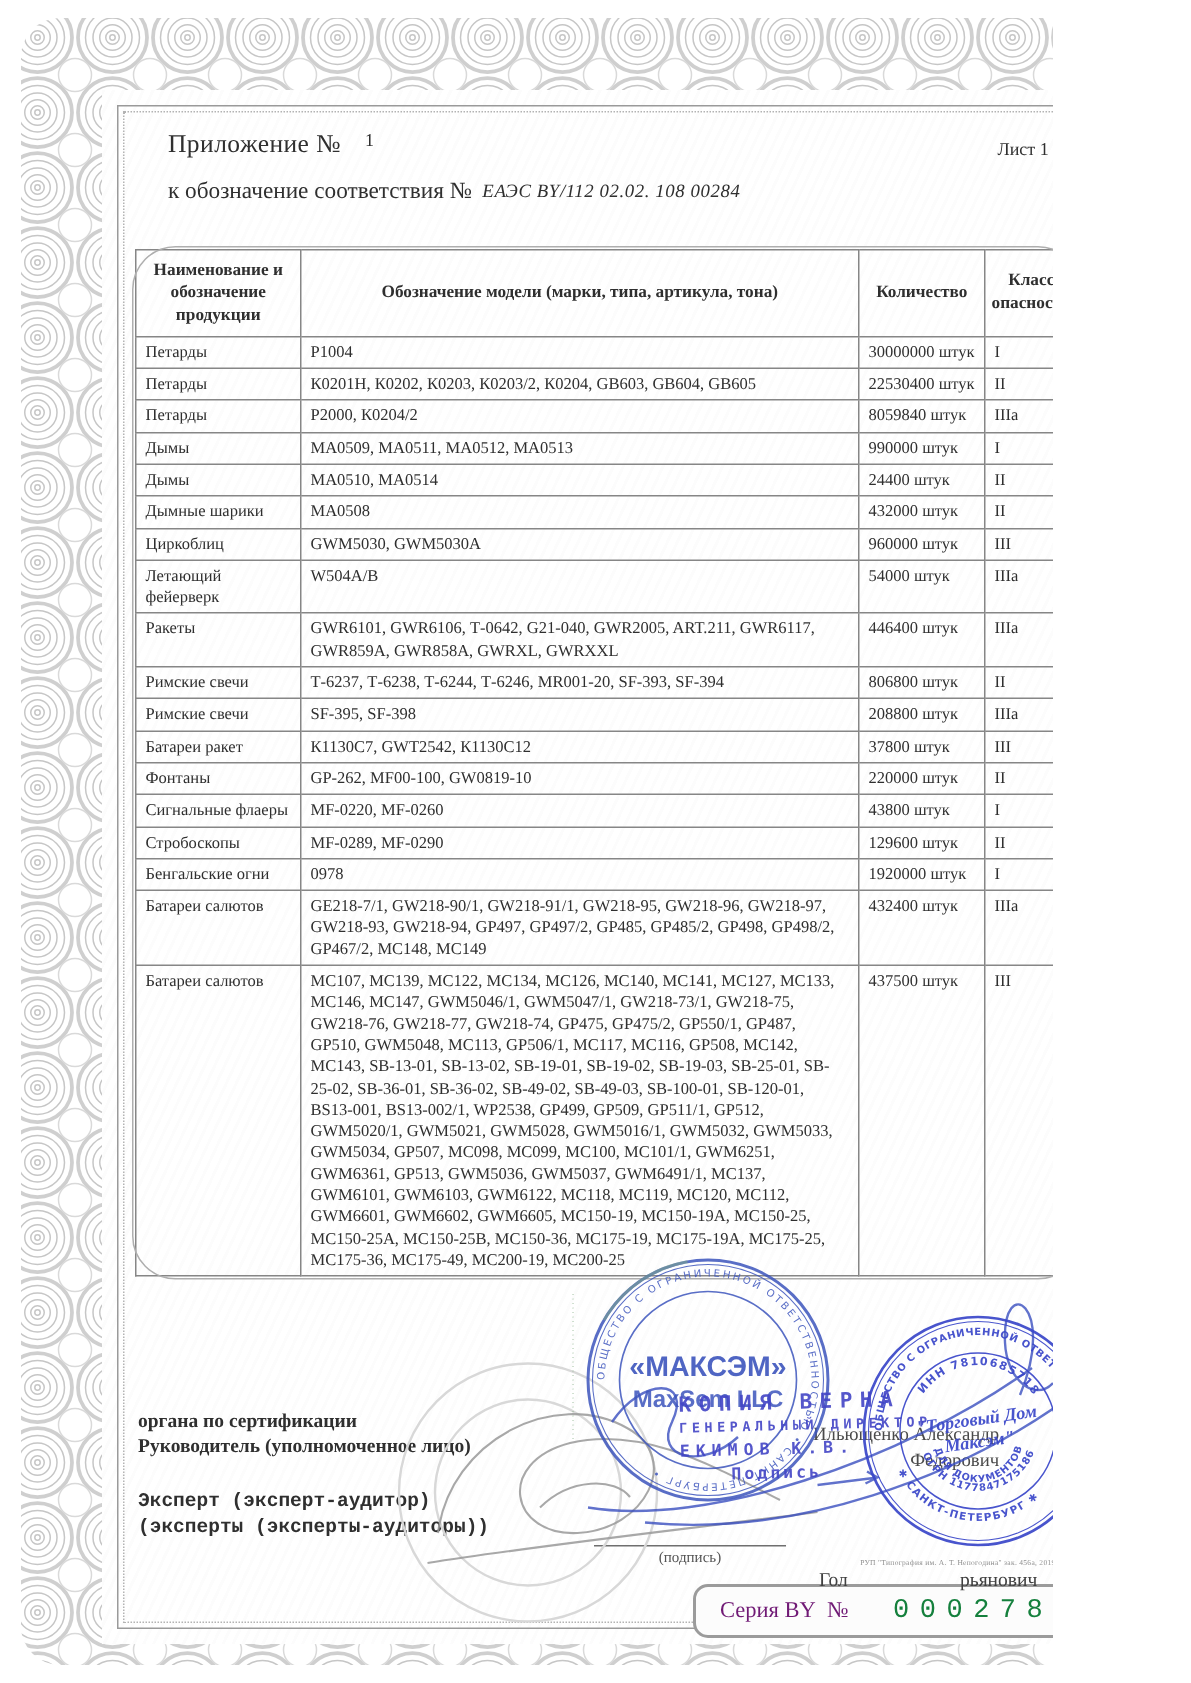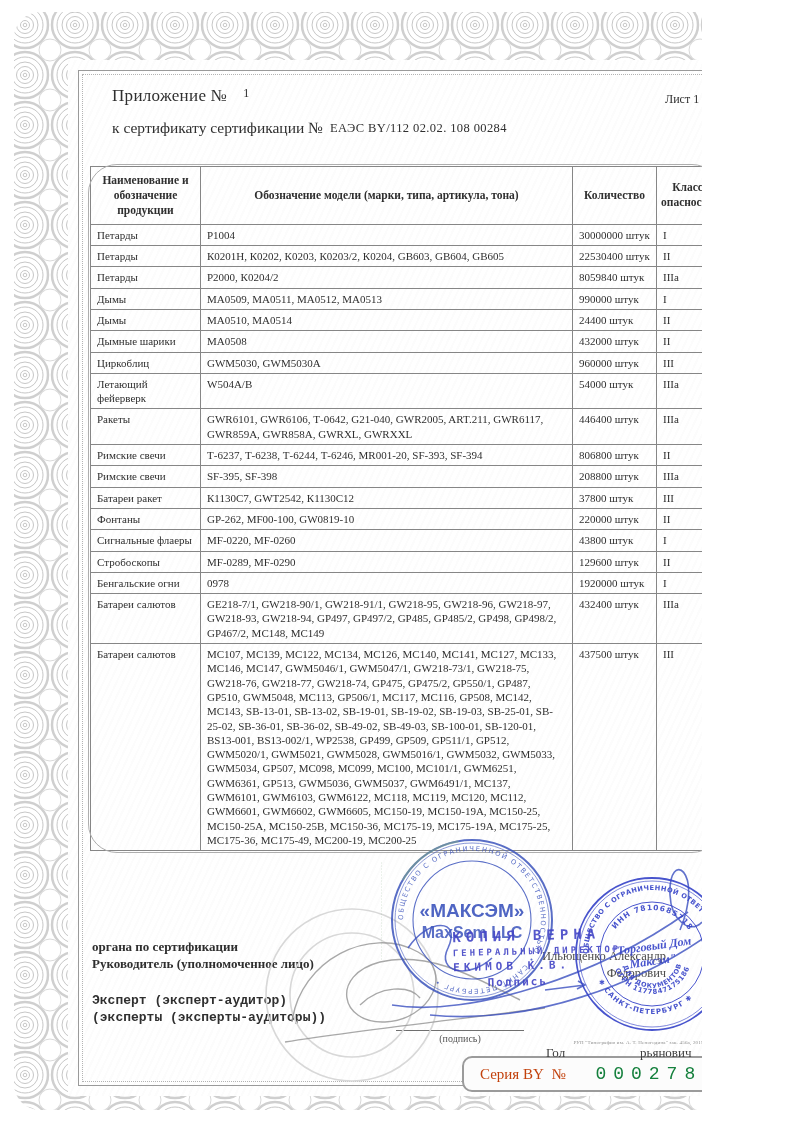--- a/index.html
+++ b/index.html
@@ -9,21 +9,21 @@
   .inner-frame{position:absolute;left:78px;top:70px;width:636px;height:1014px;border:1px solid #9a9a9a;}
   .inner-frame::after{content:"";position:absolute;inset:3px;border:1px dotted #b3b3b3;}
   .paper-texture{position:absolute;left:68px;top:60px;width:658px;height:1036px;
     background:repeating-linear-gradient(115deg,rgba(0,0,0,0.012) 0 2px,transparent 2px 6px);pointer-events:none;}
 
   
   .appendix-line{position:absolute;left:112px;top:86px;font-size:17px;letter-spacing:.3px;}
   .appendix-number{font-size:12px;margin-left:16px;vertical-align:top;}
   .sheet-label{position:absolute;left:665px;top:92px;font-size:12px;}
   .cert-line{position:absolute;left:112px;top:119px;font-size:15.5px;}
-  .cert-number{font-size:12.5px;margin-left:7px;position:relative;top:-1.5px;letter-spacing:.4px;}
+  .cert-number{font-size:12.5px;margin-left:7px;position:relative;top:-1.5px;letter-spacing:.4px;font-style:italic;}
 
   
   table.products{position:absolute;left:90px;top:166px;width:628px;border-collapse:collapse;
     font-size:11px;line-height:1.3;table-layout:fixed;border-radius:27px;}
   table.products th,table.products td{border:1px solid #868686;padding:3px 6px;vertical-align:top;text-align:left;}
   table.products th{text-align:center;vertical-align:middle;font-weight:bold;font-size:11.5px;padding:6px 4px;}
   col.c1{width:110px;} col.c2{width:372px;} col.c3{width:84px;} col.c4{width:62px;}
   table.products{border:1px solid #6f6f6f;outline:1px solid #aeaeae;outline-offset:1px;}
 
   
@@ -33,21 +33,21 @@
   .head-name{position:absolute;left:542px;top:948px;font-size:12.5px;line-height:17px;z-index:1;color:#4a4a4a;text-align:right;}
   .expert-name{position:absolute;left:546px;top:1045px;font-size:13px;z-index:1;color:#404040;width:180px;}
   .expert-name .frag2{position:absolute;left:94px;top:0;}
   .sign-line{position:absolute;left:396px;top:1030px;width:128px;border-top:1px solid #6f6f6f;}
   .sign-caption{position:absolute;left:404px;top:1033px;width:112px;text-align:center;font-size:10px;color:#555;}
   .footer-print{position:absolute;left:430px;top:1040px;width:292px;text-align:right;font-size:5px;color:#8f8f8f;letter-spacing:.2px;}
 
   
   .serial-box{position:absolute;left:462px;top:1056px;width:276px;height:36px;border:2px solid #9b9b9b;border-radius:10px;
     background:#fcfcfc;display:flex;align-items:center;padding:0 16px;box-sizing:border-box;justify-content:space-between;}
-  .serial-label{font-size:15px;color:#c2410c;}
+  .serial-label{font-size:15px;color:#701a75;}
   .serial-number{font-family:Liberation Mono, monospace;font-size:18px;letter-spacing:7px;color:#15803d;}
 
   
   .stamp-svg{position:absolute;z-index:3;}
   .maxsem{left:385px;top:833px;}
   .reg-stamp{left:572px;top:874px;}
   .copy-stamp{position:absolute;left:453px;top:927px;z-index:4;color:#4345c6;opacity:.9;
     font-family:"DejaVu Sans Mono",monospace;font-weight:bold;transform:rotate(-1.5deg);white-space:nowrap;}
   .copy-l1{font-size:14px;letter-spacing:5px;}
   .copy-l2{font-size:9px;letter-spacing:3px;margin-top:3px;}
@@ -82,21 +82,21 @@
   <rect x="68" y="60" width="658" height="1036" fill="#ffffff"></rect>
 </svg>
 <div class="paper-texture"></div>
 <div class="inner-frame"></div>
 
 <div class="appendix-line">
   <span>Приложение №</span><span class="appendix-number">1</span>
 </div>
 <div class="sheet-label">Лист 1</div>
 <div class="cert-line">
-  <span>к сертификату сертификации №</span><span class="cert-number">ЕАЭС BY/112 02.02. 108 00284</span>
+  <span>к обозначение соответствия №</span><span class="cert-number">ЕАЭС BY/112 02.02. 108 00284</span>
 </div>
 
 <table class="products">
   <colgroup>
         <col class="c1">
         <col class="c2">
         <col class="c3">
         <col class="c4">
       </colgroup>
   <thead>

